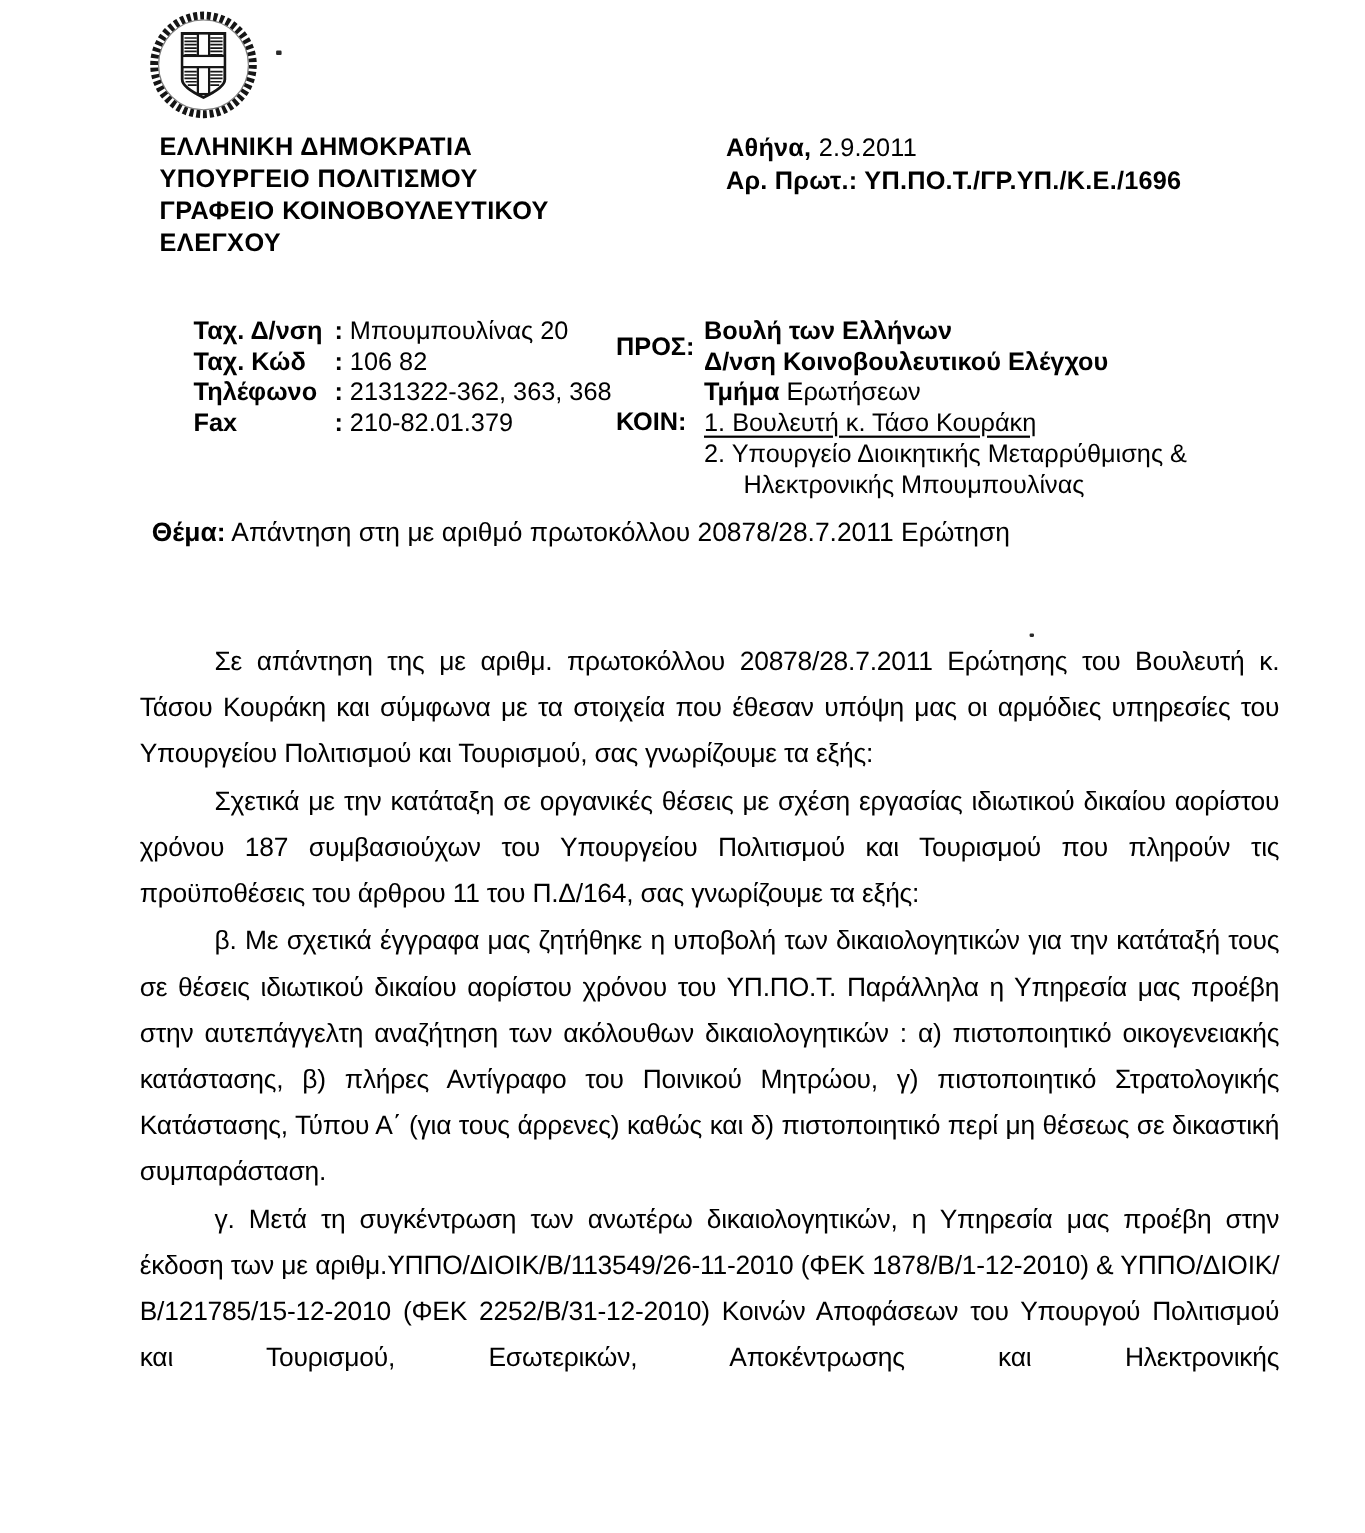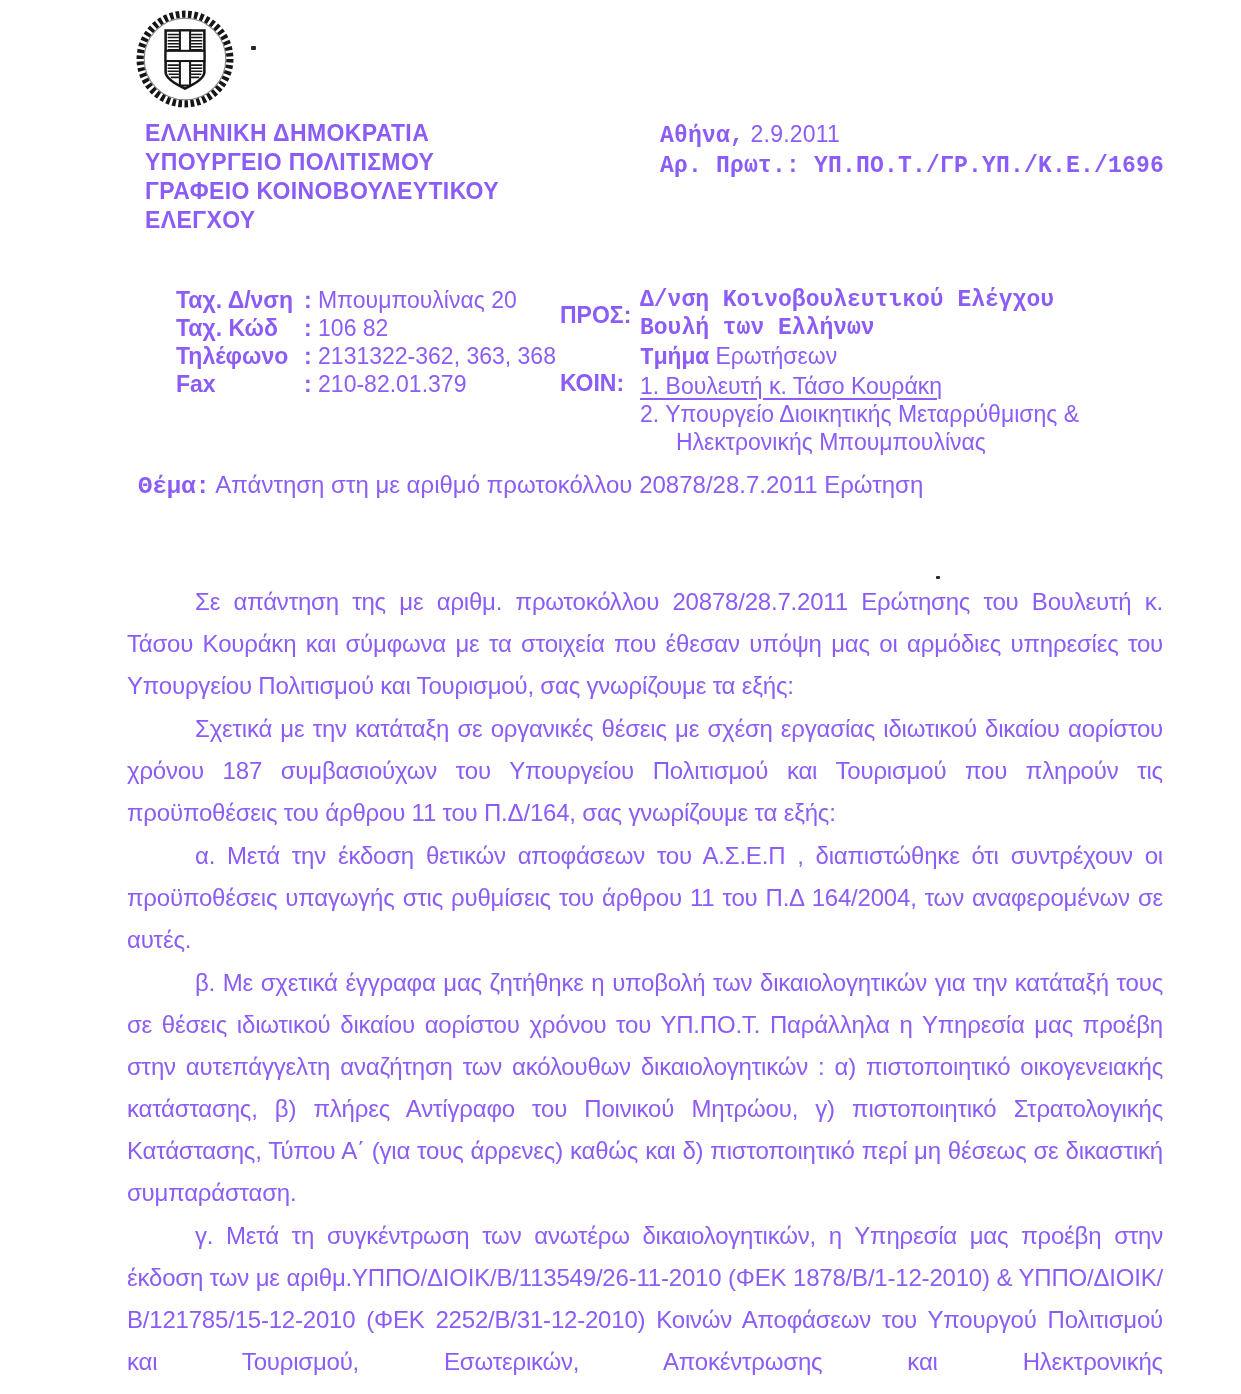--- a/index.html
+++ b/index.html
@@ -1,25 +1,25 @@
 <!DOCTYPE html>
 <html><head>
 <meta charset="utf-8">
 <style>
   html, body { margin: 0; padding: 0; background: #ffffff; }
   .page {
     position: relative;
     width: 1241px;
     height: 1394px;
     background: #ffffff;
-    color: #8b5cf6;
+    color: #000000;
     font-family: "Liberation Sans", sans-serif;
     overflow: hidden;
   }
-  .b { font-weight: 700; font-family: Liberation Mono, monospace; }
+  .b { font-weight: 700; }
 
   .emblem {
     position: absolute;
     left: 134px;
     top: 8px;
     width: 102px;
     height: 102px;
   }
 
   .artifact {
@@ -149,33 +149,32 @@
     <div><span class="clabel">Ταχ. Δ/νση</span><span class="csep">:</span> <span>Μπουμπουλίνας 20</span></div>
     <div><span class="clabel">Ταχ. Κώδ</span><span class="csep">:</span> <span>106 82</span></div>
     <div><span class="clabel">Τηλέφωνο</span><span class="csep">:</span> <span>2131322-362, 363, 368</span></div>
     <div><span class="clabel">Fax</span><span class="csep">:</span> <span>210-82.01.379</span></div>
   </div>
 
   <div class="addr-label-to">ΠΡΟΣ:</div>
   <div class="addr-label-cc">ΚΟΙΝ:</div>
 
   <div class="addr-col">
+    <div class="b">Βουλή των Ελλήνων</div>
     <div class="b">Δ/νση Κοινοβουλευτικού Ελέγχου</div>
-    <div class="b">Βουλή των Ελλήνων</div>
     <div><span class="b">Τμήμα</span> <span>Ερωτήσεων</span></div>
     <div><span class="u">1. Βουλευτή κ. Τάσο Κουράκη</span></div>
     <div>2. Υπουργείο Διοικητικής Μεταρρύθμισης &amp;</div>
     <div class="indent2">Ηλεκτρονικής Μπουμπουλίνας</div>
   </div>
 
   <div class="subject">
     <span class="b">Θέμα:</span> <span>Απάντηση στη με αριθμό πρωτοκόλλου 20878/28.7.2011 Ερώτηση</span>
   </div>
 
   <div class="body-text">
     <p>Σε απάντηση της με αριθμ. πρωτοκόλλου 20878/28.7.2011 Ερώτησης του Βουλευτή κ. Τάσου Κουράκη και σύμφωνα με τα στοιχεία που έθεσαν υπόψη μας οι αρμόδιες υπηρεσίες του Υπουργείου Πολιτισμού και Τουρισμού, σας γνωρίζουμε τα εξής:</p>
     <p>Σχετικά με την κατάταξη σε οργανικές θέσεις με σχέση εργασίας ιδιωτικού δικαίου αορίστου χρόνου 187 συμβασιούχων του Υπουργείου Πολιτισμού και Τουρισμού που πληρούν τις προϋποθέσεις του άρθρου 11 του Π.Δ/164, σας γνωρίζουμε τα εξής:</p>
-    <p>α. Μετά την έκδοση θετικών αποφάσεων του Α.Σ.Ε.Π , διαπιστώθηκε ότι συντρέχουν οι προϋποθέσεις υπαγωγής στις ρυθμίσεις του άρθρου 11 του Π.Δ 164/2004, των αναφερομένων σε αυτές.</p>
     <p>β. Με σχετικά έγγραφα μας ζητήθηκε η υποβολή των δικαιολογητικών για την κατάταξή τους σε θέσεις ιδιωτικού δικαίου αορίστου χρόνου του ΥΠ.ΠΟ.Τ. Παράλληλα η Υπηρεσία μας προέβη στην αυτεπάγγελτη αναζήτηση των ακόλουθων δικαιολογητικών : α) πιστοποιητικό οικογενειακής κατάστασης, β) πλήρες Αντίγραφο του Ποινικού Μητρώου, γ) πιστοποιητικό Στρατολογικής Κατάστασης, Τύπου Α΄ (για τους άρρενες) καθώς και δ) πιστοποιητικό περί μη θέσεως σε δικαστική συμπαράσταση.</p>
     <p class="jlast">γ. Μετά τη συγκέντρωση των ανωτέρω δικαιολογητικών, η Υπηρεσία μας προέβη στην έκδοση των με αριθμ.ΥΠΠΟ/ΔΙΟΙΚ/Β/113549/26-11-2010 (ΦΕΚ 1878/Β/1-12-2010) &amp; ΥΠΠΟ/ΔΙΟΙΚ/Β/121785/15-12-2010 (ΦΕΚ 2252/Β/31-12-2010) Κοινών Αποφάσεων του Υπουργού Πολιτισμού και Τουρισμού, Εσωτερικών, Αποκέντρωσης και Ηλεκτρονικής</p>
   </div>
 
 </div>
 
 </body></html>

